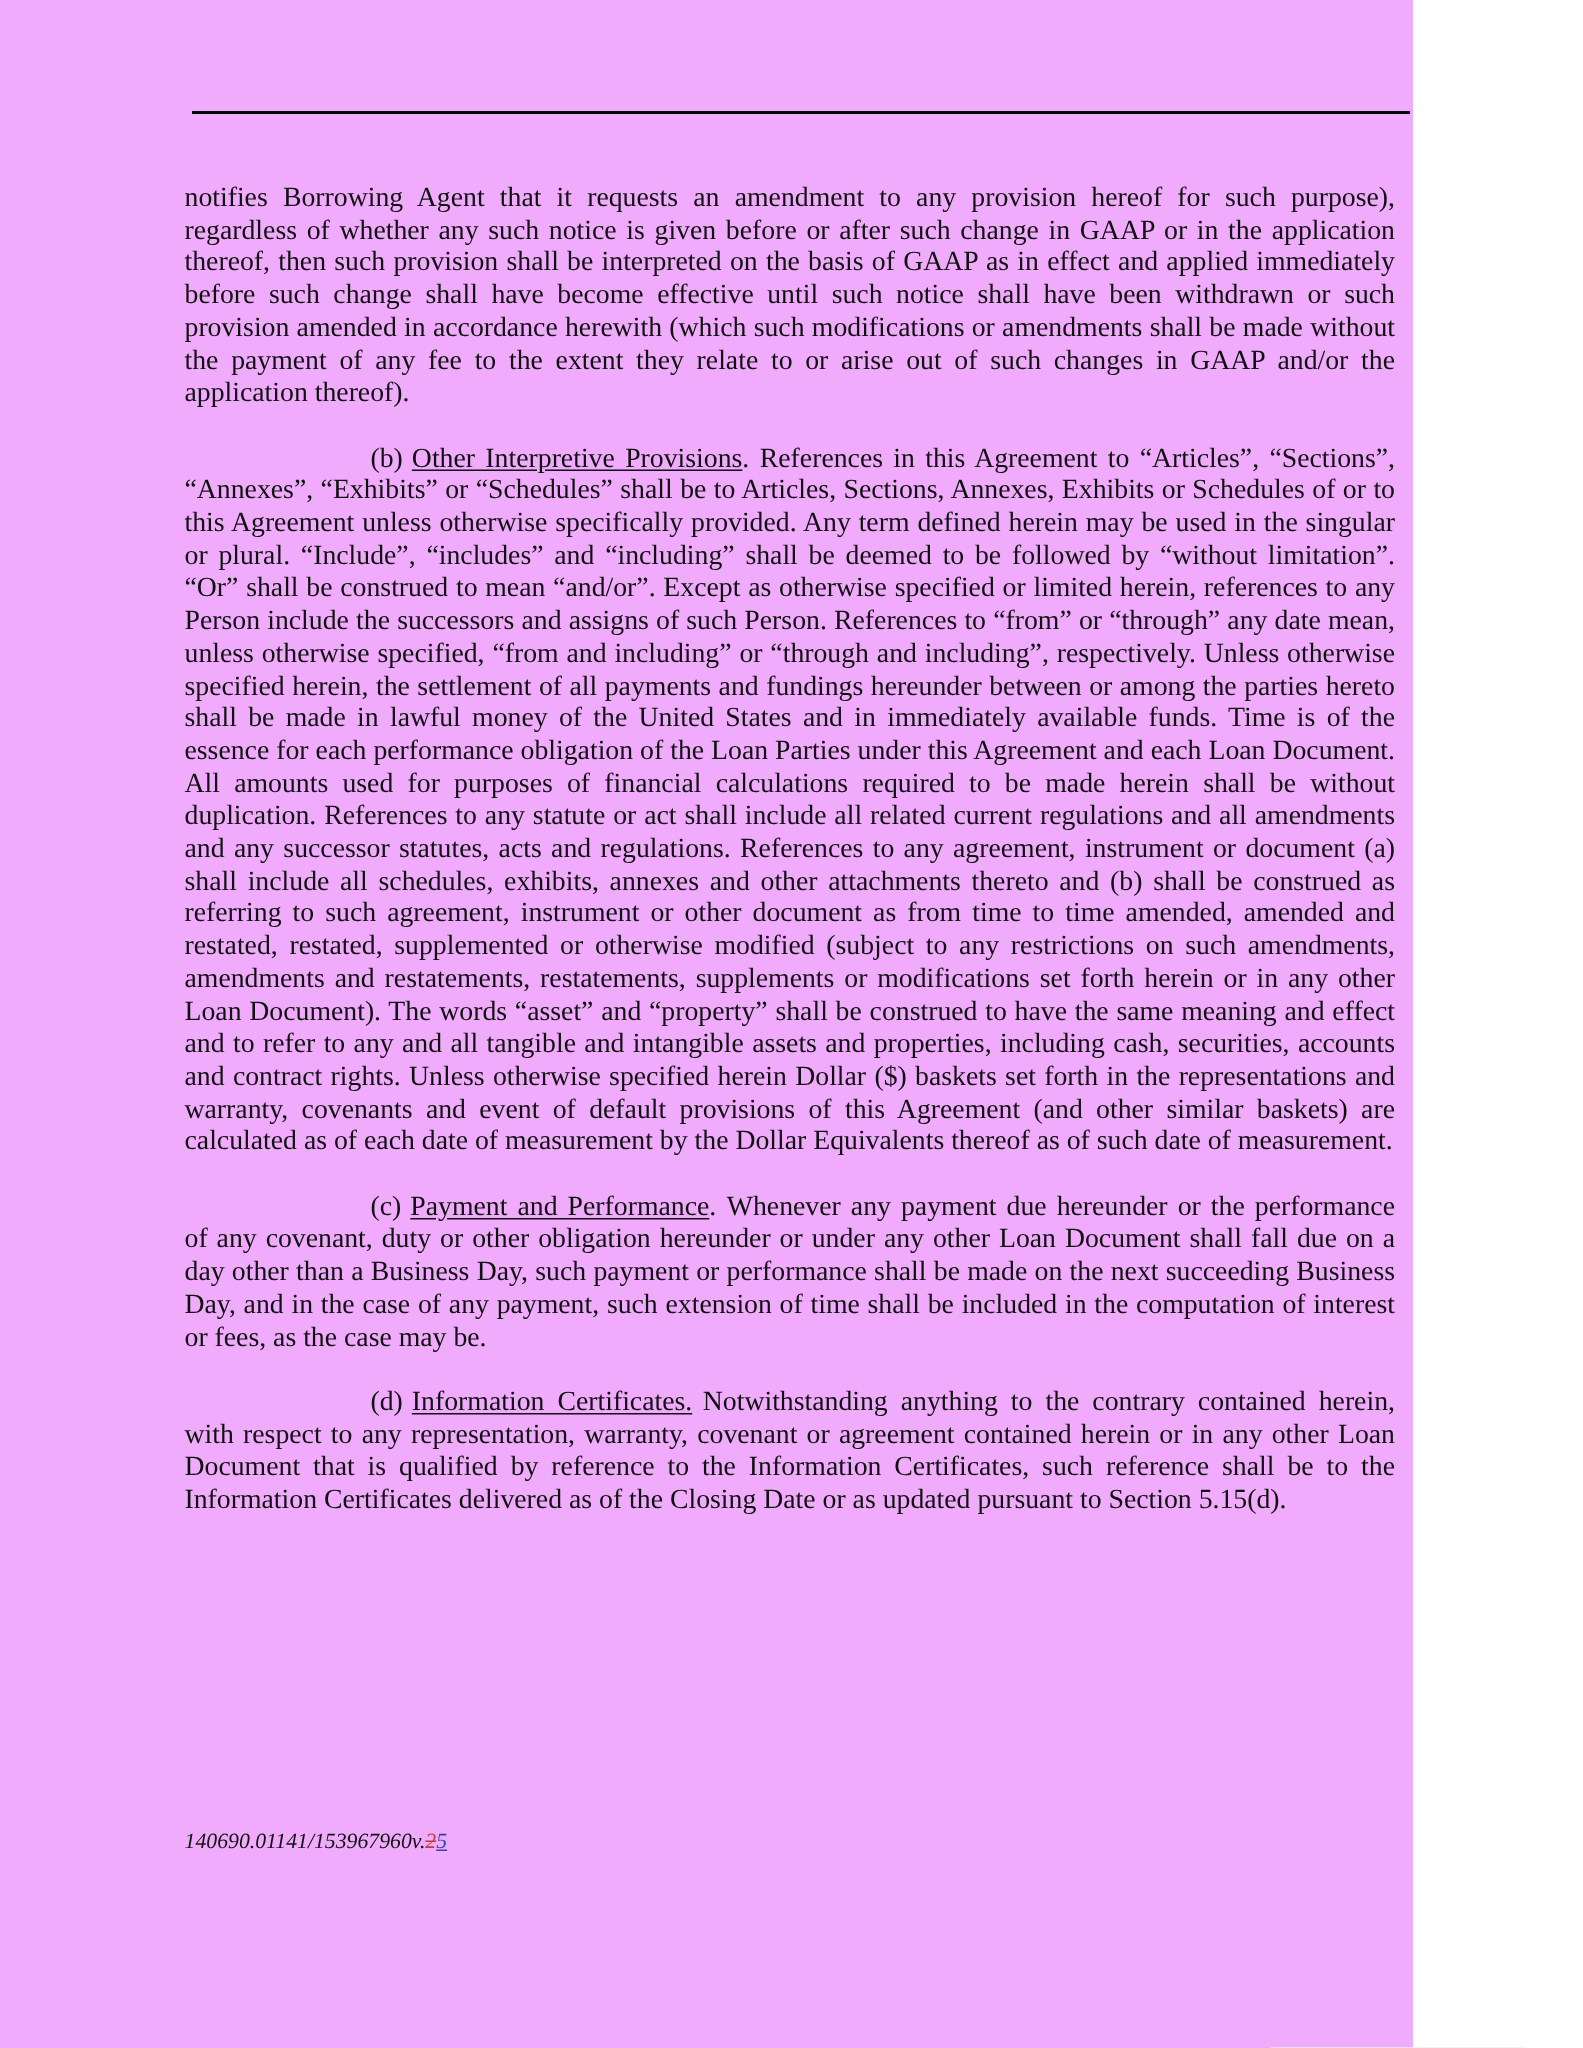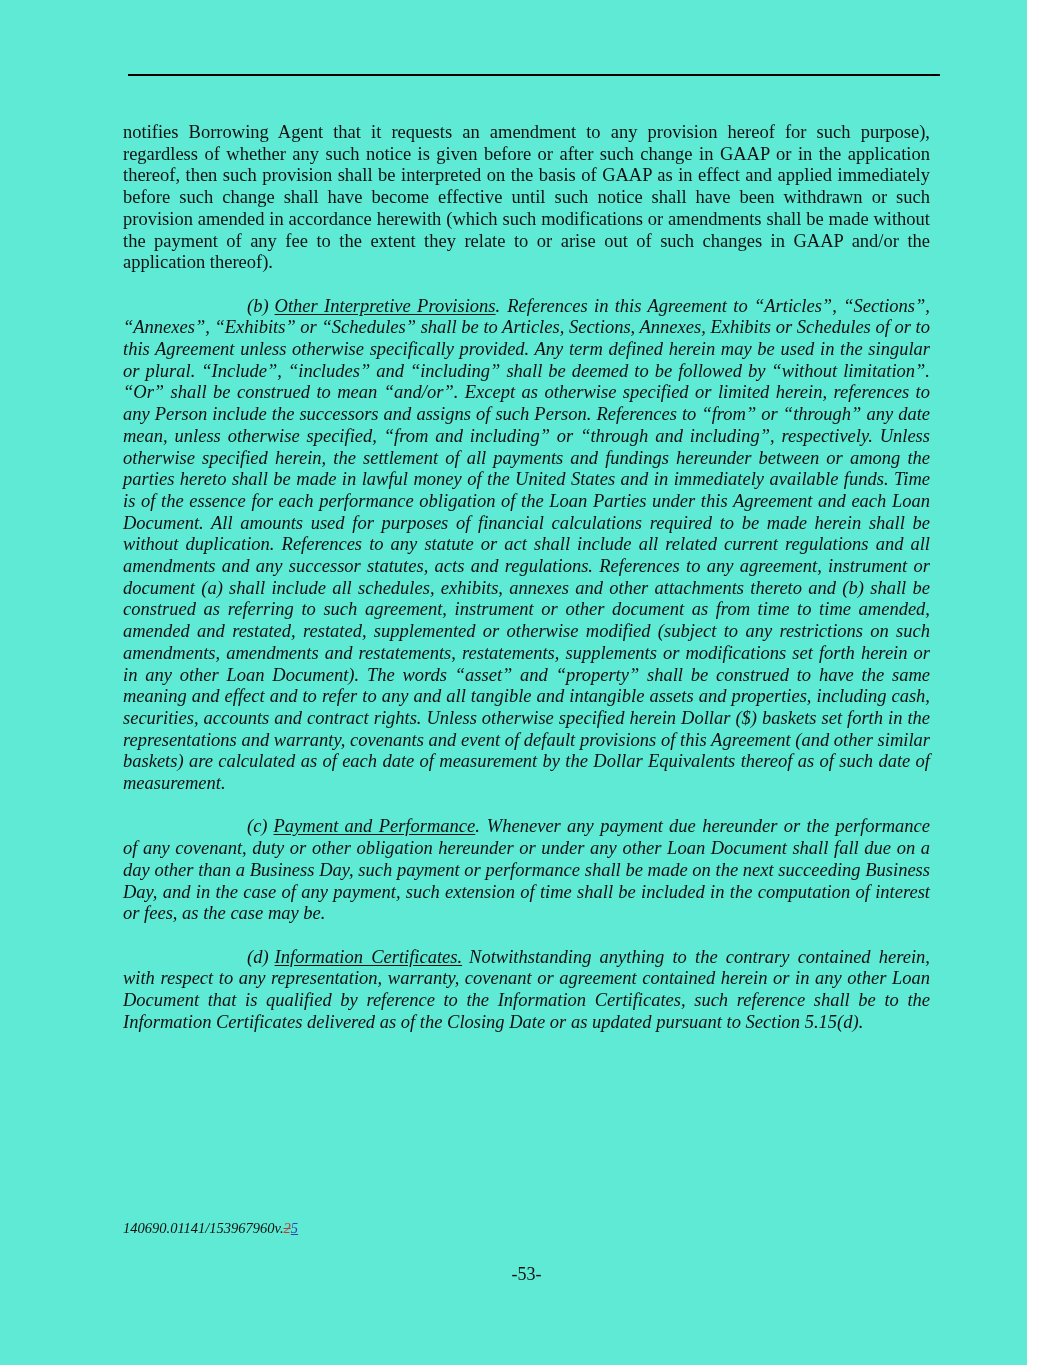--- a/index.html
+++ b/index.html
@@ -2,23 +2,23 @@
 <html><head>
 <meta charset="utf-8">
 <style>
   html, body {
     margin: 0;
     padding: 0;
     background: #ffffff;
   }
   .page {
     position: relative;
-    width: 1027px;
+    width: 942px;
     height: 1365px;
-    background: #5eead4;
+    background: #f0abfc;
     overflow: hidden;
     font-family: "Liberation Serif", serif;
     color: #111111;
   }
   .top-rule {
     position: absolute;
     left: 128px;
     top: 74px;
     width: 812px;
     height: 2px;
@@ -31,21 +31,20 @@
     width: 807px;
     font-size: 18.5px;
     line-height: 21.7px;
     text-align: justify;
   }
   .content p {
     margin: 0 0 21.7px 0;
   }
   .content p.indented {
     text-indent: 124px;
-    font-style: italic;
   }
   .sec-label {
     margin-right: 6px;
   }
   .u {
     text-decoration: underline;
     text-underline-offset: 2px;
   }
   .body-start {
     margin-left: 7px;
@@ -105,17 +104,16 @@
       <span class="sec-label">(c)</span><span class="u">Payment and Performance</span><span>.</span><span class="body-start">Whenever any payment due hereunder or the performance of any covenant, duty or other obligation hereunder or under any other Loan Document shall fall due on a day other than a Business Day, such payment or performance shall be made on the next succeeding Business Day, and in the case of any payment, such extension of time shall be included in the computation of interest or fees, as the case may be.</span>
     </p>
 
     <p class="indented">
       <span class="sec-label">(d)</span><span class="u">Information Certificates.</span><span></span><span class="body-start">Notwithstanding anything to the contrary contained herein, with respect to any representation, warranty, covenant or agreement contained herein or in any other Loan Document that is qualified by reference to the Information Certificates, such reference shall be to the Information Certificates delivered as of the Closing Date or as updated pursuant to Section 5.15(d).</span>
     </p>
 
   </div>
 
 
-  <div class="page-number">-53-</div>
 
   <div class="doc-id"><span>140690.01141/153967960v.</span><span class="redline-del">2</span><span class="redline-ins">5</span></div>
 
 </div>
 
 </body></html>

